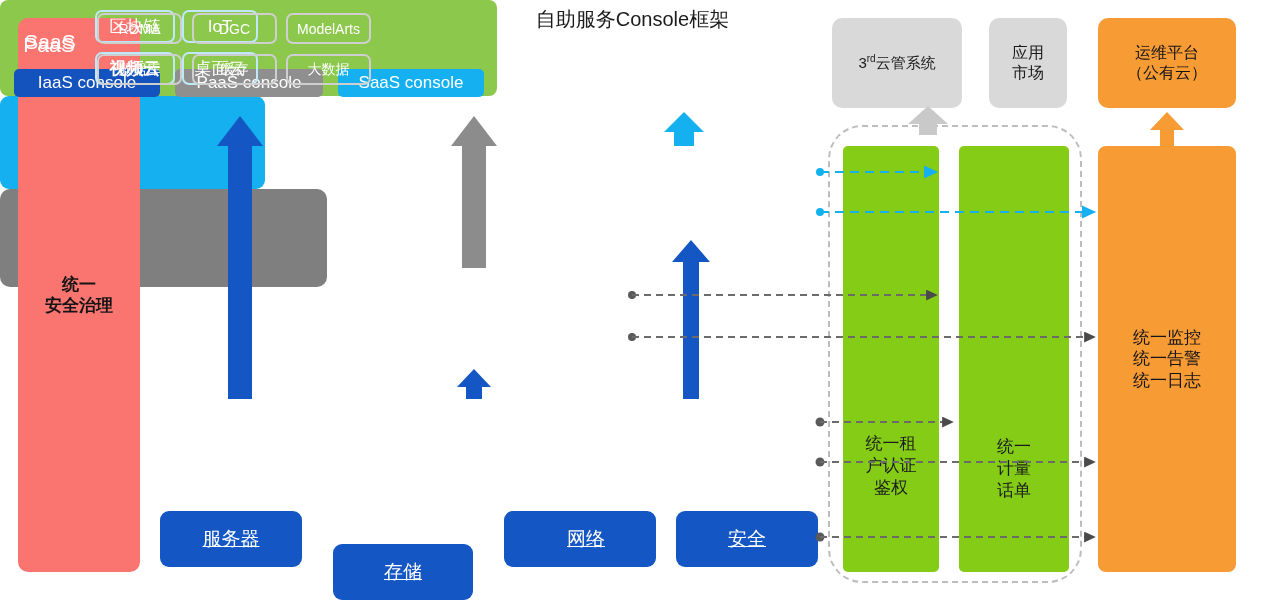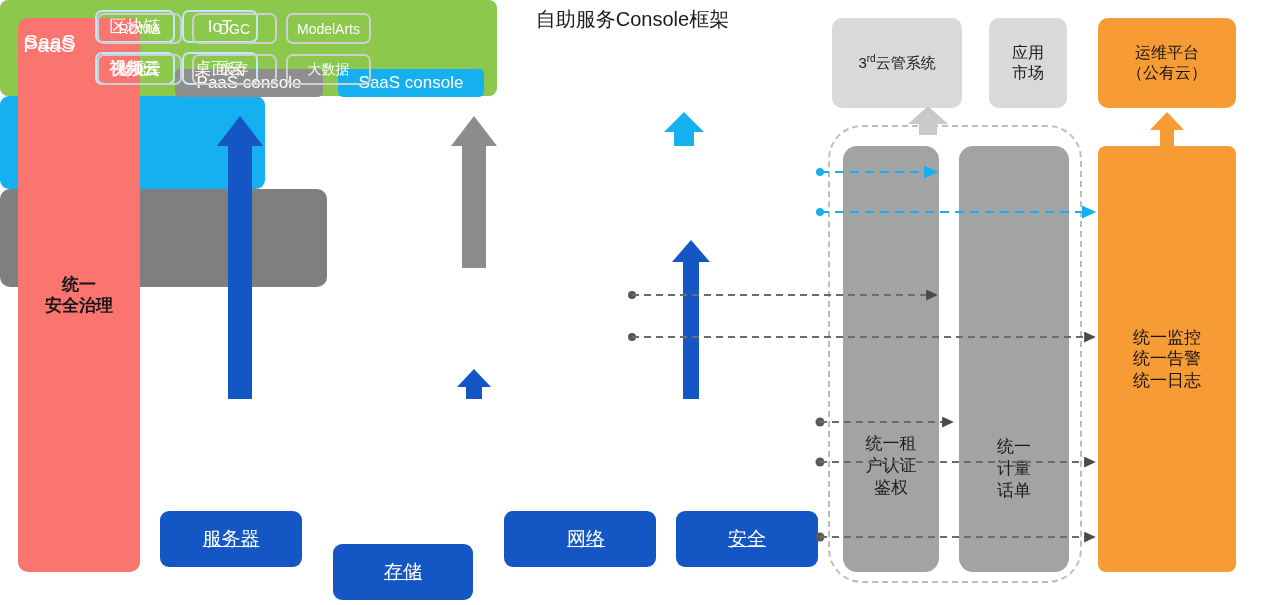--- a/index.html
+++ b/index.html
@@ -58,39 +58,42 @@
 
   
   .bottom-box{position:absolute;top:511px;height:56px;background:#1457c4;border-radius:9px;color:#fff;font-size:19px;display:flex;align-items:center;justify-content:center;text-decoration:underline;}
   #bb0{left:160px;width:142px;}
   #bb1{left:333px;width:140px;margin-top:33px;}
   #bb2{left:504px;width:140px;padding-left:12px;}
   #bb3{left:676px;width:142px;}
 
   
   #capsule{position:absolute;left:828px;top:125px;width:254px;height:458px;border:2.5px dashed #bdbdbd;border-radius:34px;box-sizing:border-box;}
-  .gray-col{position:absolute;background:#a3a3a3;border-radius:14px;}
+  .gray-col{position:absolute;background:#84cc16;border-radius:5px;}
   #col-auth{left:843px;top:146px;width:96px;height:426px;}
   #col-meter{left:959px;top:146px;width:110px;height:426px;}
   .col-label{position:absolute;width:100%;text-align:center;color:#1b1b1b;font-size:17px;line-height:1.3;}
   #col-auth-label{top:287px;}
   #col-meter-label{top:290px;}
 </style>
 </head>
 <body>
 
 <div id="stage">
 
   <div class="box" id="security-panel">
     <span>统一<br>安全治理</span>
   </div>
 
 
   <div id="console-frame">
     <div id="console-title">自助服务Console框架</div>
+    <div class="console-chip" id="chip-iaas">
+        <span>IaaS console</span>
+      </div>
     <div class="console-chip" id="chip-saas">
         <span>SaaS console</span>
       </div>
     <div class="console-chip" id="chip-paas">
         <span>PaaS console</span>
       </div>
   </div>
 
   <div class="box" id="third-party">
     <span><span>3</span><sup style="font-size:10px">rd</sup><span>云管系统</span></span>

